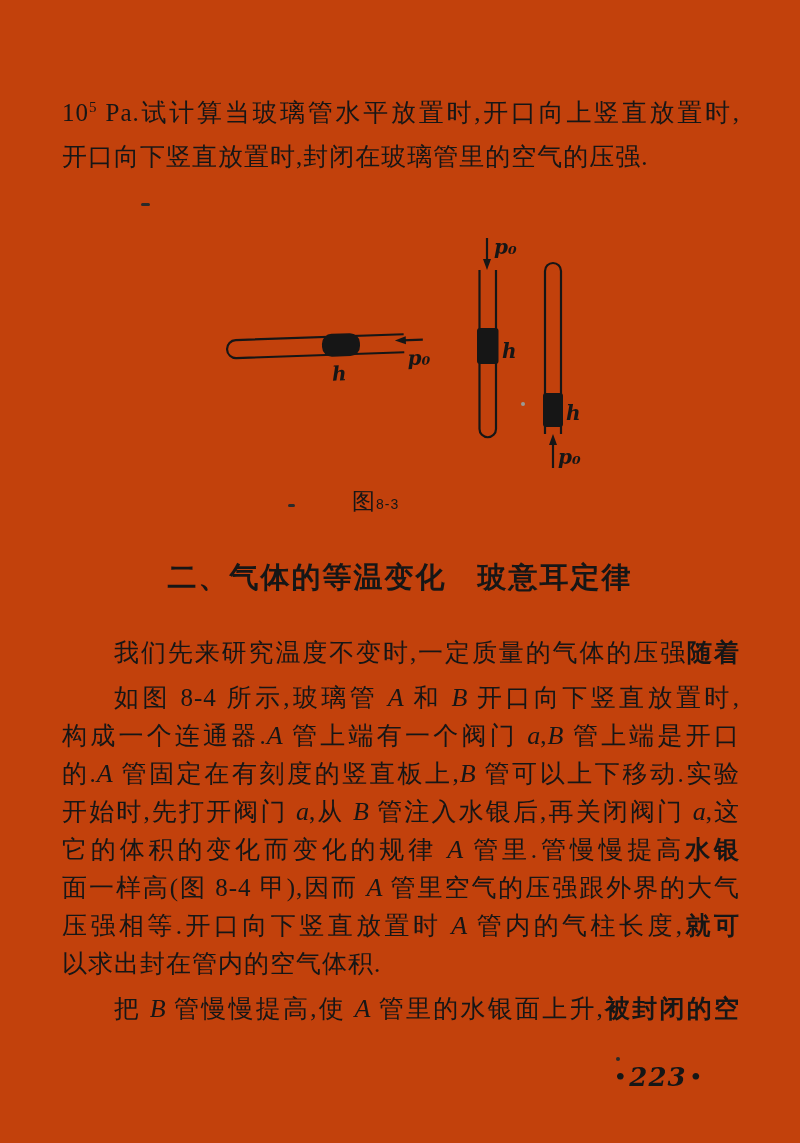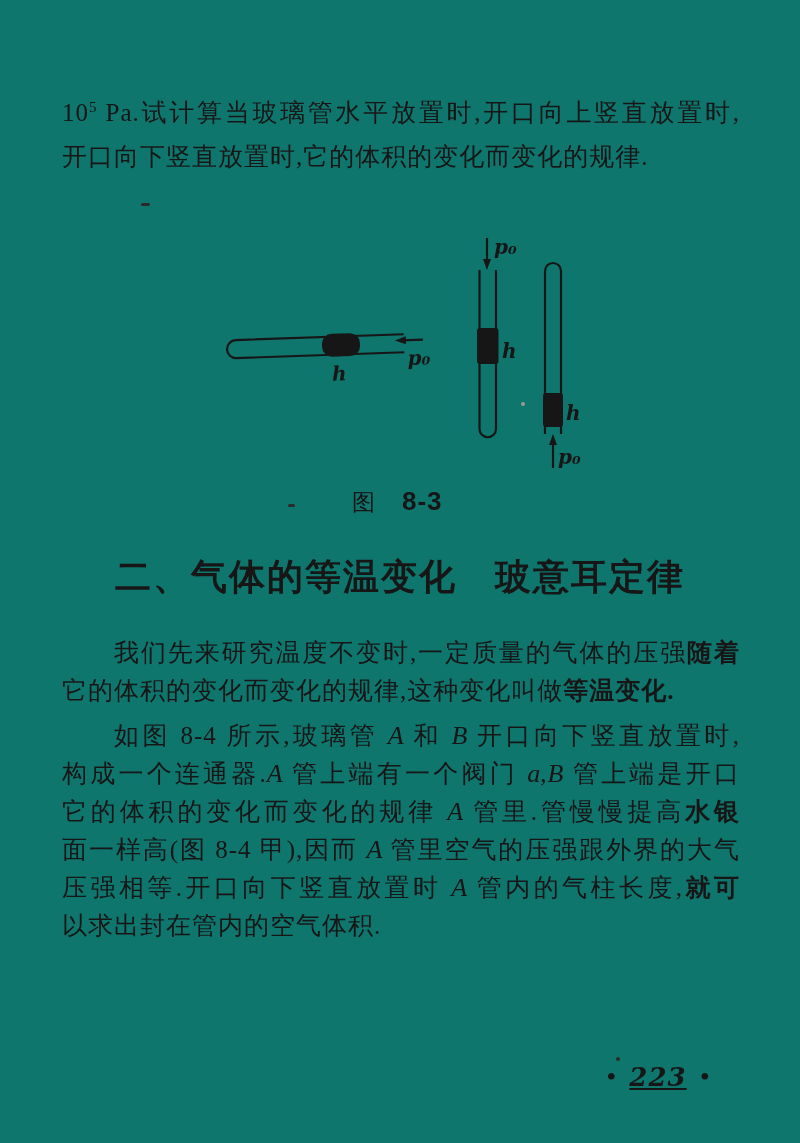--- a/index.html
+++ b/index.html
@@ -1,59 +1,59 @@
 <!DOCTYPE html>
 <html><head>
 <meta charset="utf-8">
 <style>
   html,body { margin:0; padding:0; background:#e8e8e6; }
   .page {
     position:relative; width:800px; height:1143px;
-    background:#0f766e; color:#161616; overflow:hidden;
+    background:#c2410c; color:#161616; overflow:hidden;
     font-family:"Liberation Serif", serif;
   }
   
   .text-block { position:absolute; left:62px; width:678px; }
   .line { height:38px; line-height:38px; font-size:25px; letter-spacing:1px; white-space:nowrap; }
   .line.full { text-align:justify; text-align-last:justify; white-space:normal; overflow:hidden; }
   .line.indent { text-indent:52px; }
   .para + .para { margin-top:7px; }
   .problem .line { height:50px; line-height:50px; }
   .seg.b { font-weight:bold;margin-top:8px; }
   .seg.i { font-style:italic; font-family:"Liberation Serif", serif; font-size:26px; letter-spacing:0; }
   .seg.sup { font-size:15px; vertical-align:9px; letter-spacing:0; }
   
   .heading {
     position:absolute; left:0; top:554px; width:800px; height:46px;
     text-align:center; font-family:"Liberation Sans", sans-serif;
-    font-weight:bold; font-size:36px; letter-spacing:2px; line-height:46px;
+    font-weight:bold; font-size:29px; letter-spacing:2px; line-height:46px;
   }
   
   .figure-svg { position:absolute; left:210px; top:230px; }
   .fig-label { font-family:"DejaVu Serif", serif; font-style:italic; font-weight:bold; font-size:20px; fill:#161616; }
   .caption { position:absolute; left:352px; top:486px; font-size:23px; letter-spacing:1px; }
-  .caption .capnum { margin-left:26px; font-family:"Liberation Sans", sans-serif; font-weight:bold; font-size:26px; }
+  .caption .capnum { font-family:"Liberation Sans", sans-serif; font-weight:normal; font-size:14px; }
   
   .footer {
     position:absolute; left:578px; top:1062px; width:160px; text-align:center;
     font-family:"DejaVu Serif", serif; font-style:italic; font-weight:bold; font-size:26px;
   }
   .footer .dot { font-size:19px; vertical-align:3px; font-style:normal; }
-  .footer .num { margin:0 12px; letter-spacing:1px;text-decoration:underline; }
+  .footer .num { margin:0 3px; letter-spacing:1px; }
   
   .speck { position:absolute; background:#2a2a2a; border-radius:2px; }
 </style>
 </head>
 <body>
 
 <div class="page">
 
   <div class="text-block problem" style="top:82px">
       <div class="line full"><span class="seg">10</span><span class="seg sup">5</span><span class="seg"> Pa.</span><span class="seg">试计算当玻璃管水平放置时,开口向上竖直放置时,</span></div>
-      <div class="line"><span class="seg">开口向下竖直放置时,它的体积的变化而变化的规律.</span></div>
+      <div class="line"><span class="seg">开口向下竖直放置时,封闭在玻璃管里的空气的压强.</span></div>
     </div>
 
   <div class="speck" style="left:141px;top:203px;width:9px;height:3px;"></div>
   <div class="speck" style="left:288px;top:504px;width:7px;height:3px;"></div>
   <div class="speck" style="left:521px;top:402px;width:4px;height:4px;background:#9a9a96;border-radius:50%;"></div>
   <div class="speck" style="left:616px;top:1057px;width:4px;height:4px;border-radius:50%;"></div>
 
   <svg class="figure-svg" width="400" height="250" viewBox="0 0 400 250">
 
     <g transform="rotate(-2 115 116)">
@@ -86,29 +86,33 @@
 
   <div class="caption">
     <span>图</span><span class="capnum">8-3</span>
   </div>
 
   <div class="heading">二、气体的等温变化　玻意耳定律</div>
 
   <div class="text-block" style="top:634px">
       <div class="para">
         <div class="line full indent"><span class="seg">我们先来研究温度不变时,一定质量的气体的压强</span><span class="seg b">随着</span></div>
-        <div class="line"><span class="seg">它的体积的变化而变化的规律,这种变化叫做</span><span class="seg b">等温变化.</span></div>
       </div>
       <div class="para">
         <div class="line full indent"><span class="seg">如图 8-4 所示,玻璃管 </span><span class="seg i">A</span><span class="seg"> 和 </span><span class="seg i">B</span><span class="seg"> 开口向下竖直放置时,</span></div>
         <div class="line full"><span class="seg">构成一个连通器.</span><span class="seg i">A</span><span class="seg"> 管上端有一个阀门 </span><span class="seg i">a</span><span class="seg">,</span><span class="seg i">B</span><span class="seg"> 管上端是开口</span></div>
+        <div class="line full"><span class="seg">的.</span><span class="seg i">A</span><span class="seg"> 管固定在有刻度的竖直板上,</span><span class="seg i">B</span><span class="seg"> 管可以上下移动.实验</span></div>
+        <div class="line full"><span class="seg">开始时,先打开阀门 </span><span class="seg i">a</span><span class="seg">,从 </span><span class="seg i">B</span><span class="seg"> 管注入水银后,再关闭阀门 </span><span class="seg i">a</span><span class="seg">,这</span></div>
         <div class="line full"><span class="seg">它的体积的变化而变化的规律 </span><span class="seg i">A</span><span class="seg"> 管里.管慢慢提高</span><span class="seg b">水银</span></div>
         <div class="line full"><span class="seg">面一样高(图 8-4 甲),因而 </span><span class="seg i">A</span><span class="seg"> 管里空气的压强跟外界的大气</span></div>
         <div class="line full"><span class="seg">压强相等.开口向下竖直放置时 </span><span class="seg i">A</span><span class="seg"> 管内的气柱长度,</span><span class="seg b">就可</span></div>
         <div class="line"><span class="seg">以求出封在管内的空气体积.</span></div>
+      </div>
+      <div class="para">
+        <div class="line full indent"><span class="seg">把 </span><span class="seg i">B</span><span class="seg"> 管慢慢提高,使 </span><span class="seg i">A</span><span class="seg"> 管里的水银面上升,</span><span class="seg b">被封闭的空</span></div>
       </div>
     </div>
 
   <div class="footer">
     <span class="dot">•</span><span class="num">223</span><span class="dot">•</span>
   </div>
 
 </div>
 
 </body></html>

